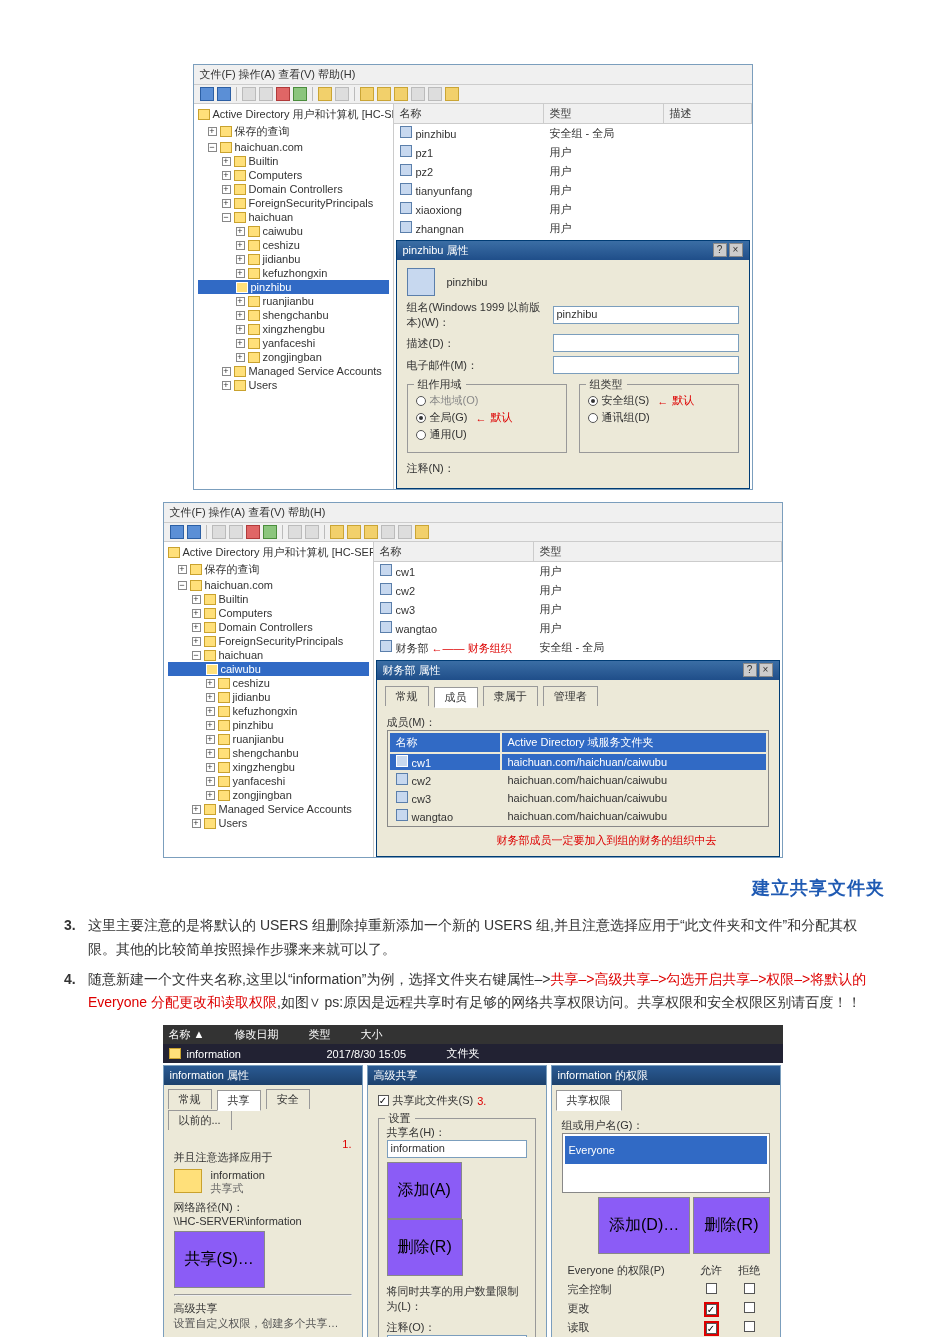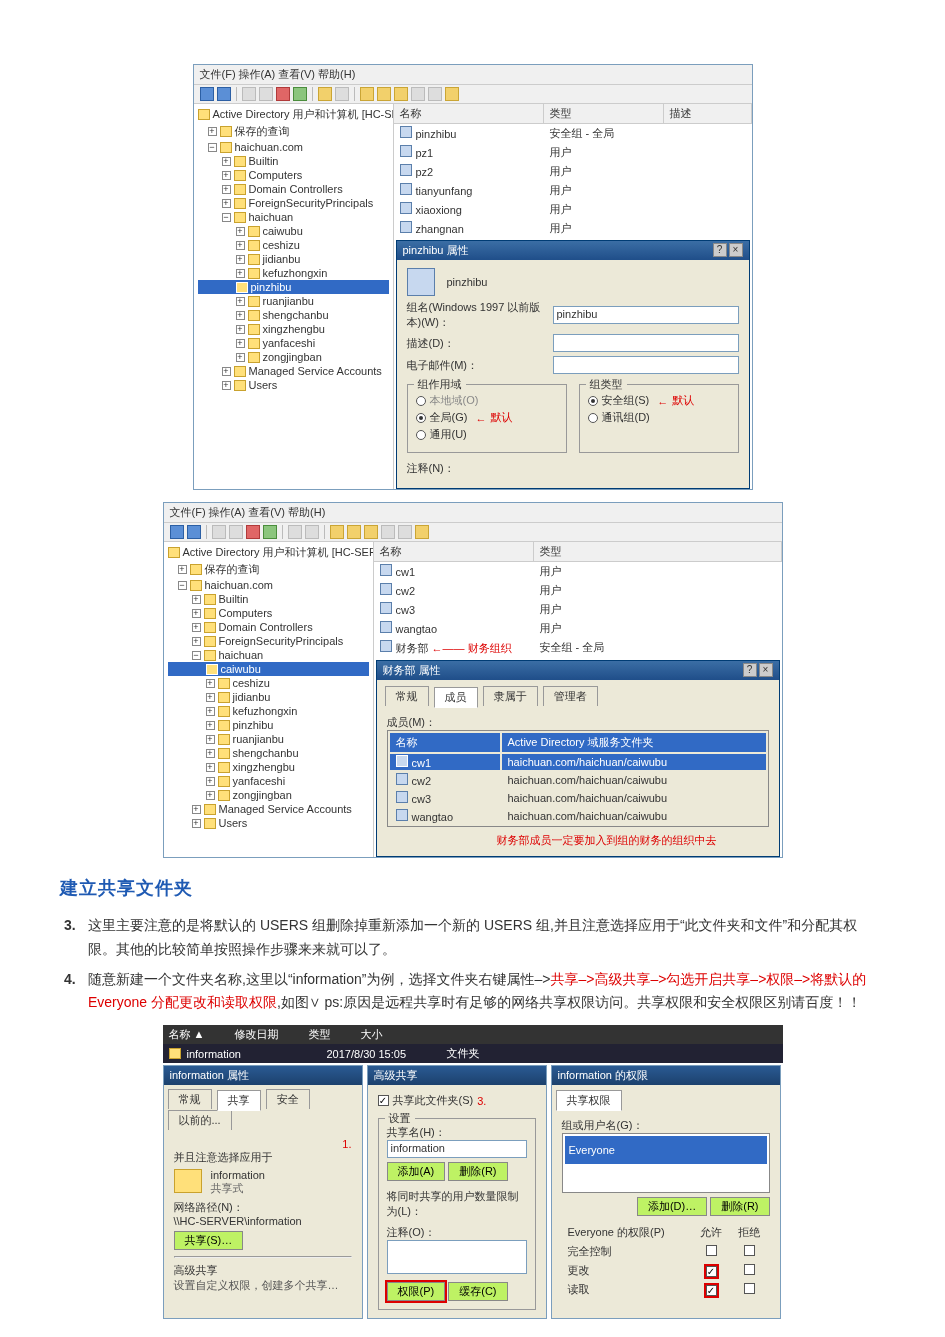--- a/index.html
+++ b/index.html
@@ -141,21 +141,21 @@
 
   
   .memtbl { width:100%; border:1px solid #888; font-size:11px;}
   .memtbl th { background:#316ac5; color:#fff; padding:2px 6px; text-align:left; font-weight:normal;}
   .memtbl td { padding:1px 6px;}
   .memtbl tr.sel td { background:#316ac5; color:#fff;}
   .memtbl tr.sel td .ci{border-color:#fff;}
 
   
   .section-title {
-    text-align:left;
+    text-align:right;
     color:#1f5ab3;
     font-size:18px;
     font-weight:bold;
     margin:18px 0 14px;
     letter-spacing:1px;
   }
 
   
   .bodylist { list-style:none; padding:0; margin:0 0 0 4px; font-size:14px; line-height:1.7; }
   .bodylist > li { display:flex; margin-bottom:6px;}
@@ -172,21 +172,21 @@
     display:flex; align-items:center; background:#223; color:#fff;
     padding:2px 6px; font-size:11px;
   }
   .explrow .fi { margin-right:6px;}
   .sharegrid { display:flex; gap:4px; margin-top:2px;}
   .dlg-s {
     border:1px solid #7b9ebd; background:#ece9d8; font-size:11px;
     display:flex; flex-direction:column;
   }
   .dlg-s .titlebar { background:linear-gradient(#2a5a93,#1c416d); color:#fff; padding:2px 6px;}
-  .btn { background:#bef264; border:1px solid #888; padding:1px 10px; font-size:11px;}
+  .btn { background:#8b5cf6; border:1px solid #888; padding:17px 10px; font-size:16px;}
   .chk {
     width:11px;height:11px;border:1px solid #555;display:inline-block;background:#fff;
     font-size:10px;line-height:9px;text-align:center;
   }
   .chk.on::before{content:"✓"; color:#000; font-size:10px;}
   .chk.boxhl { outline:2px solid #d00; }
   .permlist {
     border:1px solid #888; background:#fff; height:60px; padding:2px;
   }
   .permlist .sel{ background:#316ac5; color:#fff; padding:8px 4px;}
@@ -358,21 +358,21 @@
             <div class="titlebar">
               <span>pinzhibu 属性</span>
               <span class="titlebtns"><span>?</span><span>×</span></span>
             </div>
             <div class="dlgbody">
               <div style="display:flex;align-items:center;gap:8px">
                 <span class="ci" style="width:28px;height:28px"></span>
                 <span>pinzhibu</span>
               </div>
               <div class="field-row">
-                <label>组名(Windows 1997 以前版本)(W)：</label>
+                <label>组名(Windows 1999 以前版本)(W)：</label>
                 <div class="txt" style="background:#fff">pinzhibu</div>
               </div>
               <div class="field-row">
                 <label>描述(D)：</label>
                 <div class="txt"></div>
               </div>
               <div class="field-row">
                 <label>电子邮件(M)：</label>
                 <div class="txt"></div>
               </div>

